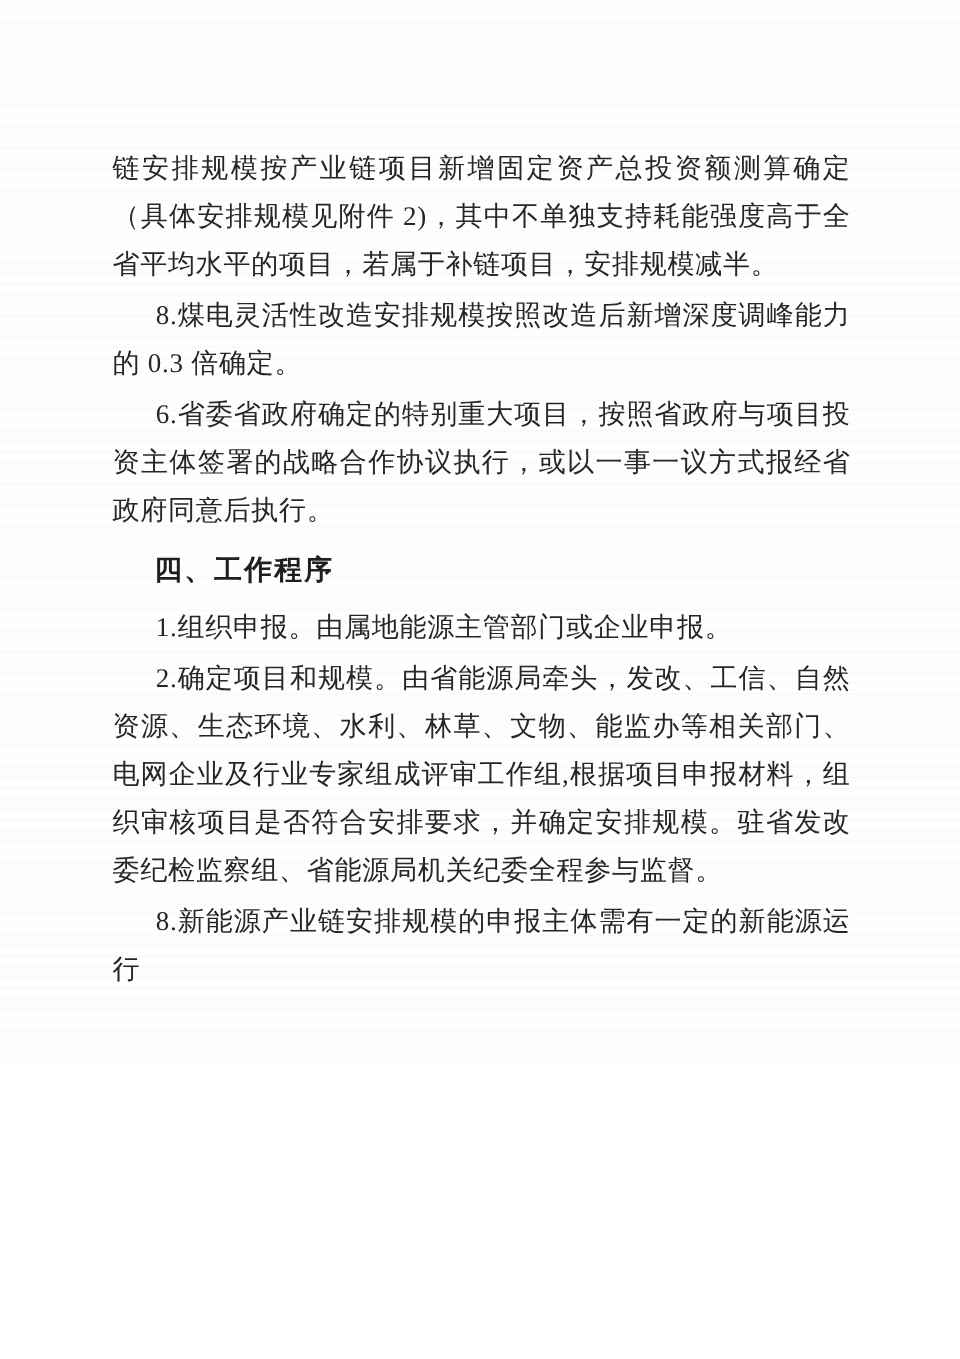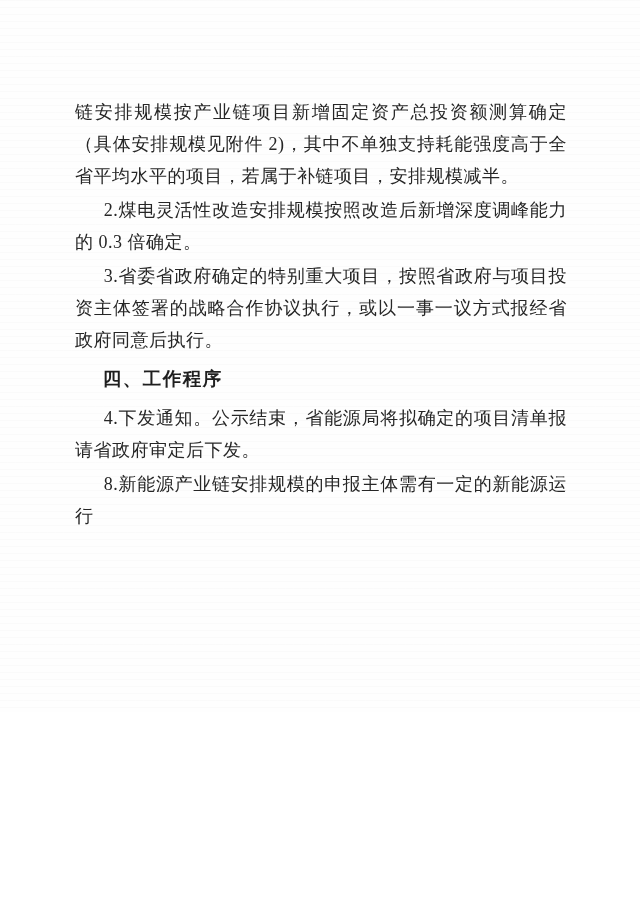--- a/index.html
+++ b/index.html
@@ -45,41 +45,42 @@
     word-break: break-all;
   }
   .para.indent {
     text-indent: 1.6em;
   }
   .heading {
     margin: 9px 0 5px 0;
     font-size: 18.5px;
     line-height: 32px;
     font-weight: bold;
-    font-family: Liberation Mono, monospace;
+    font-family: Liberation Serif, serif;
     text-indent: 1.5em;
     letter-spacing: 1.5px;
     color: #1f1f1f;
   }
   .page-number {
     position: absolute;
     top: 818px;
     left: 488px;
     font-size: 15.5px;
     letter-spacing: 2px;
     color: #2e2e2e;
     font-family: "Liberation Serif", "DejaVu Serif", serif;
   }
 </style>
 </head>
 <body>
 
 <div class="page">
   <div class="content">
     <p class="para">链安排规模按产业链项目新增固定资产总投资额测算确定（具体安排规模见附件 2)，其中不单独支持耗能强度高于全省平均水平的项目，若属于补链项目，安排规模减半。</p>
-    <p class="para indent">2.煤电灵活性改造安排规模按照改造后新增深度调峰能力的 0.3 倍确定。</p>
-    <p class="para indent">3.省委省政府确定的特别重大项目，按照省政府与项目投资主体签署的战略合作协议执行，或以一事一议方式报经省政府同意后执行。</p>
+    <p class="para indent">8.煤电灵活性改造安排规模按照改造后新增深度调峰能力的 0.3 倍确定。</p>
+    <p class="para indent">6.省委省政府确定的特别重大项目，按照省政府与项目投资主体签署的战略合作协议执行，或以一事一议方式报经省政府同意后执行。</p>
     <h2 class="heading">四、工作程序</h2>
-    <p class="para indent">4.下发通知。公示结束，省能源局将拟确定的项目清单报请省政府审定后下发。</p>
+    <p class="para indent">1.组织申报。由属地能源主管部门或企业申报。</p>
+    <p class="para indent">2.确定项目和规模。由省能源局牵头，发改、工信、自然资源、生态环境、水利、林草、文物、能监办等相关部门、电网企业及行业专家组成评审工作组,根据项目申报材料，组织审核项目是否符合安排要求，并确定安排规模。驻省发改委纪检监察组、省能源局机关纪委全程参与监督。</p>
     <p class="para indent">8.新能源产业链安排规模的申报主体需有一定的新能源运行</p>
   </div>
   <span class="page-number">— 3 —</span>
 </div>
 
 </body></html>

